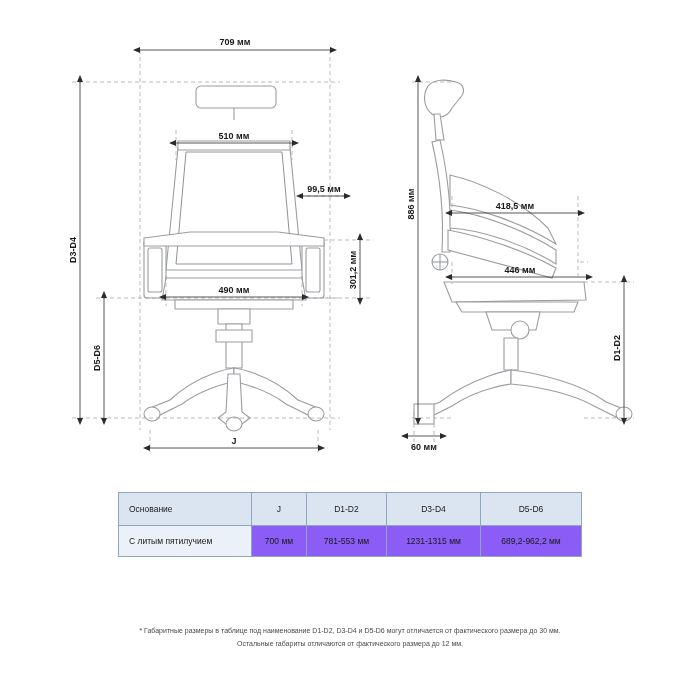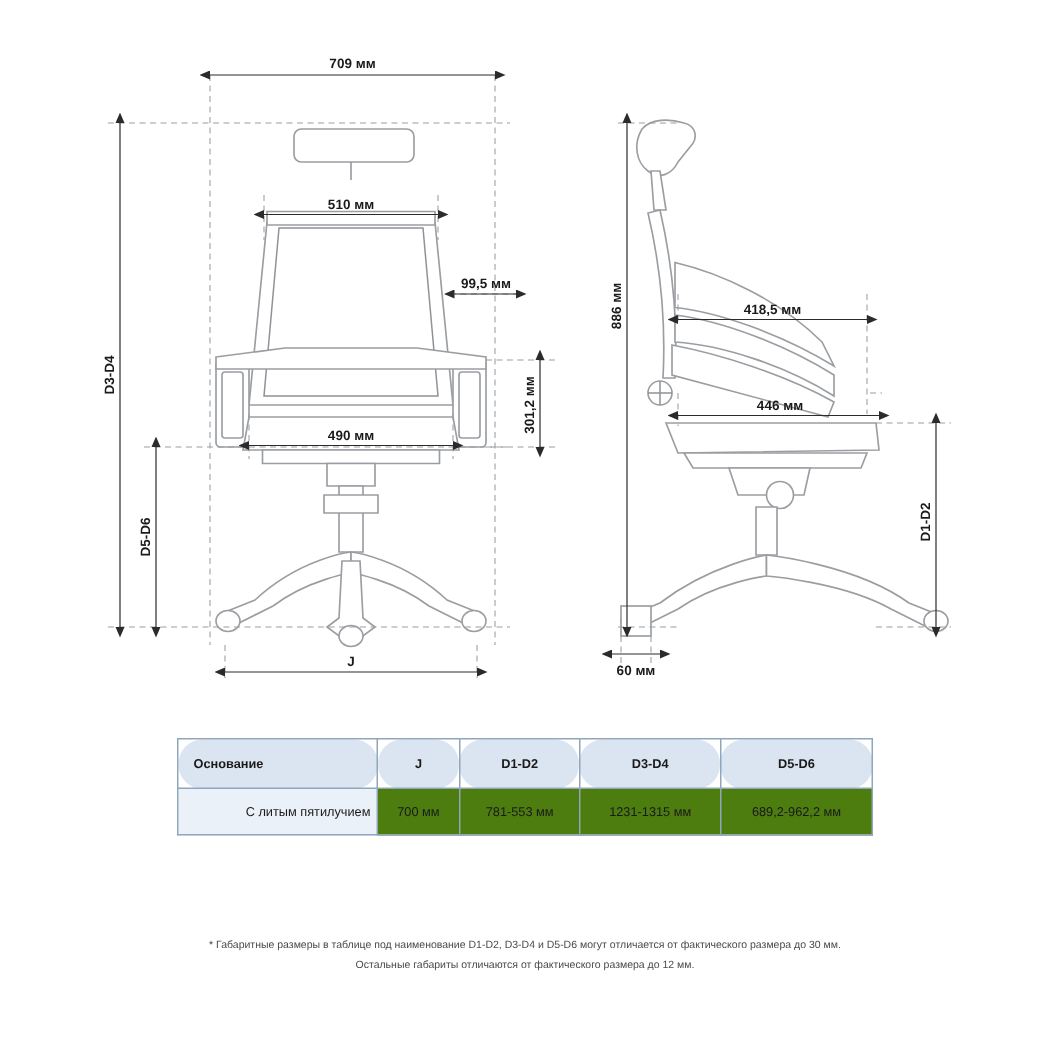--- a/index.html
+++ b/index.html
@@ -72,37 +72,35 @@
   table.spec th,
   table.spec td {
     border: 1px solid #8fa6bd;
     padding: 5px 4px;
     text-align: center;
     color: #1a1a1a;
     font-weight: normal;
   }
   table.spec thead th {
     background: #dbe5f1;
-    font-weight: bold;
+    font-weight: normal;
     height: 22px;
-    border-radius: 16px;
   }
   table.spec thead th.first,
   table.spec td.first {
     text-align: left;
     padding-left: 10px;
     width: 118px;
   }
   table.spec tbody td {
-    background: #4d7c0f;
+    background: #8b5cf6;
     height: 20px;
   }
   table.spec tbody td.first {
     background: #eaf1f8;
-    text-align: right;
   }
   .legend {
     position: absolute;
     left: 0;
     top: 598px;
     width: 700px;
     text-align: center;
     font-size: 8px;
     color: #1a1a1a;
   }

